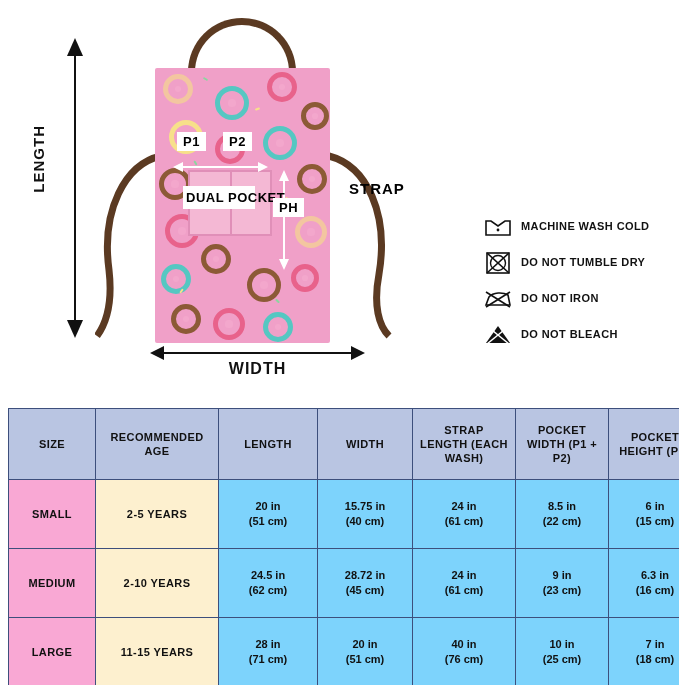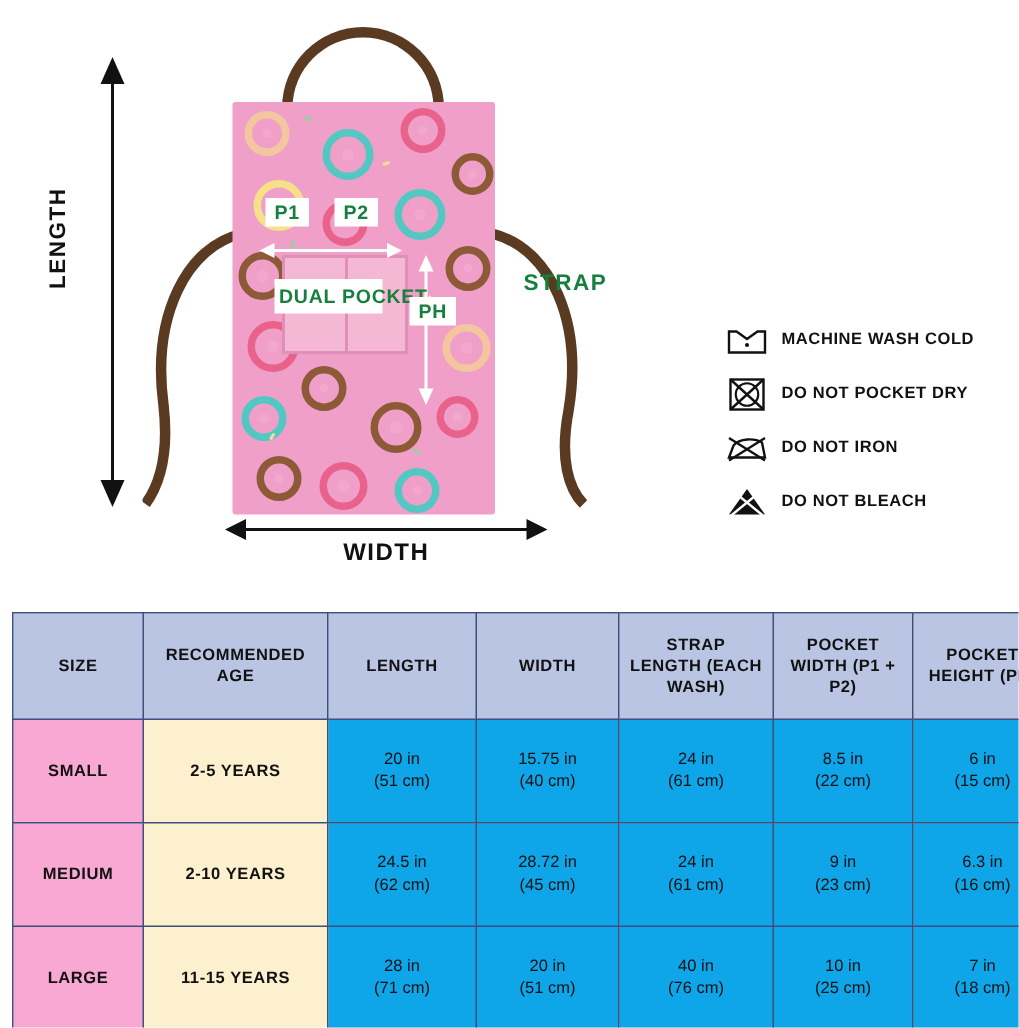--- a/index.html
+++ b/index.html
@@ -127,21 +127,21 @@
     position: absolute;
     left: 135px;
     top: 160px;
     width: 2px;
     height: 66px;
     background: #e08fb8;
   }
   .tag {
     position: absolute;
     background: #ffffff;
-    color: #15803d;
+    color: #000000;
     font-size: 13px;
     font-weight: bold;
     letter-spacing: .5px;
     padding: 2px 6px;
     text-align: left;
     white-space: nowrap;
   }
   .tag-p1 { left: 82px; top: 122px; }
   .tag-p2 { left: 128px; top: 122px; }
   .tag-dual {
@@ -242,22 +242,23 @@
   }
   thead th {
     background: #b9c5e2;
     height: 62px;
     font-weight: bold;
     letter-spacing: .4px;
     line-height: 14px;
   }
   tbody td {
     height: 60px;
-    background: #0ea5e9;
+    background: #7dd3fc;
     line-height: 15px;
+    font-weight: bold;
   }
   tbody td.col-size {
     background: #f9a8d4;
     font-weight: bold;
     letter-spacing: .4px;
   }
   tbody td.col-age {
     background: #fdf0cf;
     font-weight: bold;
     letter-spacing: .4px;
@@ -370,21 +371,21 @@
       <span class="care-text">MACHINE WASH COLD</span>
     </div>
 
     <div class="care-row">
       <svg class="care-icon" viewBox="0 0 30 26">
         <rect x="4" y="4" width="22" height="20" fill="none" stroke="#111" stroke-width="1.6"></rect>
         <circle cx="15" cy="14" r="7.5" fill="none" stroke="#111" stroke-width="1.4"></circle>
         <line x1="4" y1="4" x2="26" y2="24" stroke="#111" stroke-width="1.6"></line>
         <line x1="26" y1="4" x2="4" y2="24" stroke="#111" stroke-width="1.6"></line>
       </svg>
-      <span class="care-text">DO NOT POCKET DRY</span>
+      <span class="care-text">DO NOT TUMBLE DRY</span>
     </div>
 
     <div class="care-row">
       <svg class="care-icon" viewBox="0 0 30 26">
         <path d="M3 20 L27 20 L25 10 C20 7, 10 7, 6 12 Z" fill="none" stroke="#111" stroke-width="1.6"></path>
         <line x1="3" y1="7" x2="27" y2="22" stroke="#111" stroke-width="1.6"></line>
         <line x1="27" y1="7" x2="3" y2="22" stroke="#111" stroke-width="1.6"></line>
       </svg>
       <span class="care-text">DO NOT IRON</span>
     </div>

